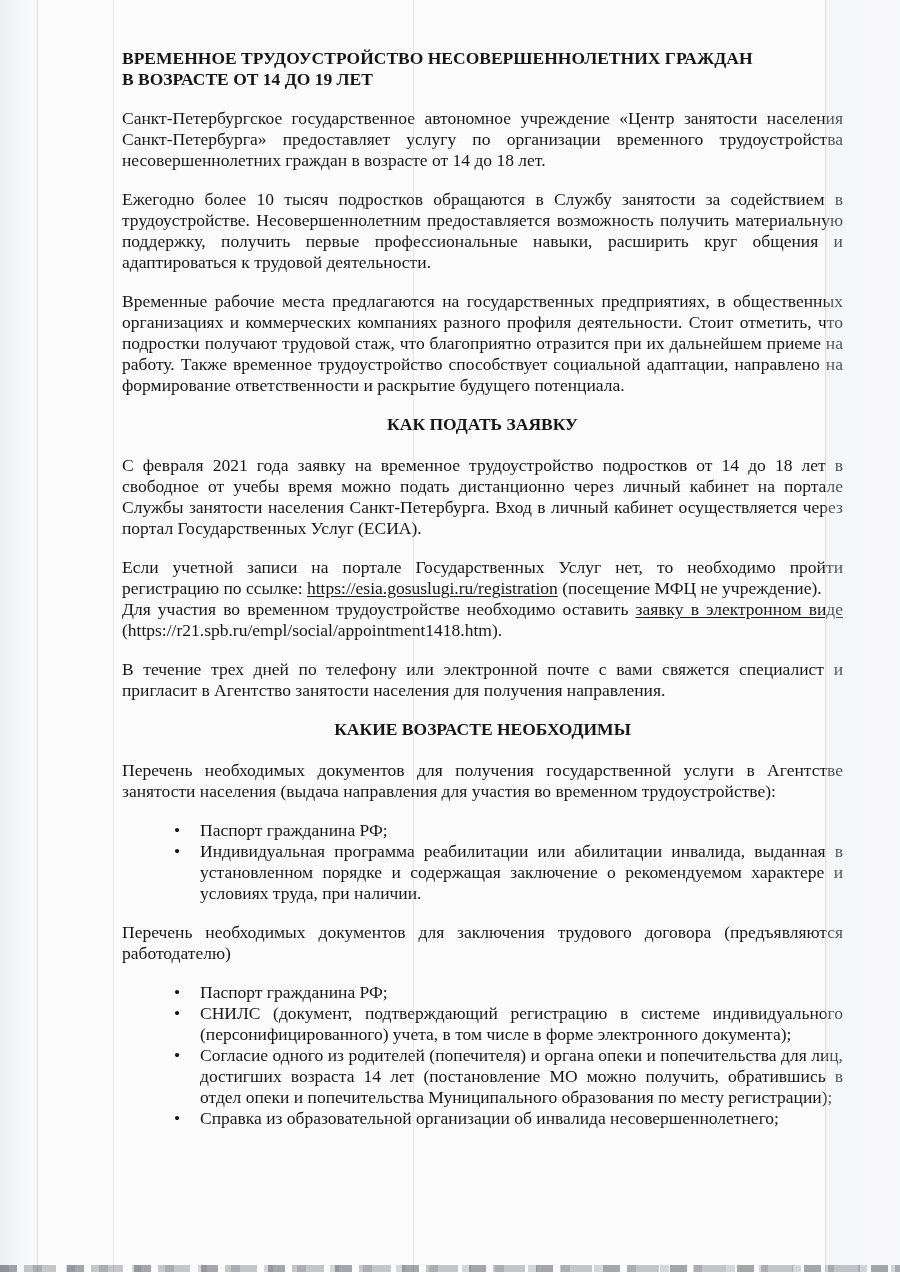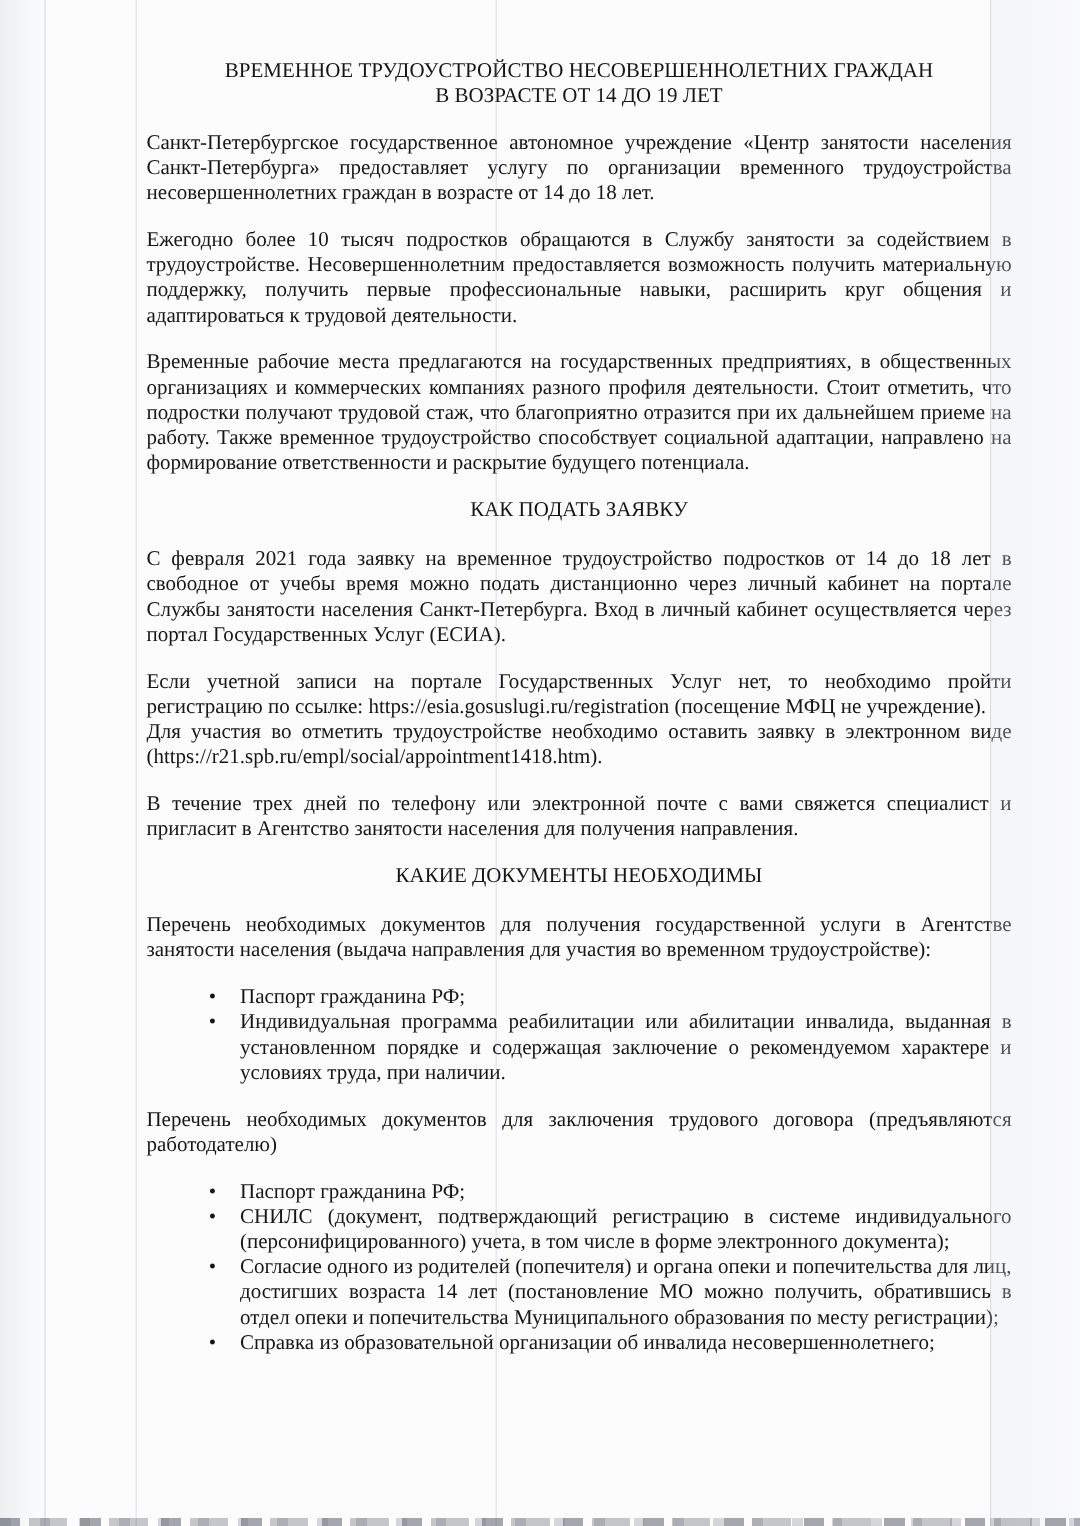--- a/index.html
+++ b/index.html
@@ -14,38 +14,39 @@
   .page {
     position: absolute;
     left: 0; top: 0;
     width: 900px; height: 1272px;
     box-sizing: border-box;
     padding: 48px 57px 0 122px;
     font-size: 17.5px;
     line-height: 21px;
   }
   .doc-title {
-    text-align: center;
-    font-weight: normal;
+    text-align: left;
+    font-weight: bold;
     margin: 0 0 18px 0;
     line-height: 21px;
   }
   .section-heading {
     text-align: center;
-    font-weight: normal;
+    font-weight: bold;
     font-size: 17.5px;
     line-height: 21px;
     margin: 18px 0 20px 0;
   }
   .para {
     margin: 0 0 18px 0;
     text-align: justify;
   }
   .para.no-gap { margin-bottom: 0; }
   .doc-link {
+    text-decoration: underline;
     text-underline-offset: 2px;
     color: inherit;
     cursor: pointer;
   }
   ul.doc-list {
     list-style: none;
     margin: 0 0 18px 50px;
     padding: 0;
   }
   ul.doc-list li {
@@ -107,28 +108,28 @@
 
   <p class="para">С февраля 2021 года заявку на временное трудоустройство подростков от 14 до 18 лет в свободное от учебы время можно подать дистанционно через личный кабинет на портале Службы занятости населения Санкт-Петербурга. Вход в личный кабинет осуществляется через портал Государственных Услуг (ЕСИА).</p>
 
   <p class="para no-gap">
     <span>Если учетной записи на портале Государственных Услуг нет, то необходимо пройти регистрацию по ссылке:</span>
     <span class="doc-link">https://esia.gosuslugi.ru/registration</span>
     <span>(посещение МФЦ не учреждение).</span>
   </p>
 
   <p class="para">
-    <span>Для участия во отметить трудоустройстве необходимо оставить</span>
+    <span>Для участия во временном трудоустройстве необходимо оставить</span>
     <span class="doc-link">заявку в электронном виде</span>
     <span>(https://r21.spb.ru/empl/social/appointment1418.htm).</span>
   </p>
 
   <p class="para">В течение трех дней по телефону или электронной почте с вами свяжется специалист и пригласит в Агентство занятости населения для получения направления.</p>
 
-  <h2 class="section-heading">КАКИЕ ДОКУМЕНТЫ НЕОБХОДИМЫ</h2>
+  <h2 class="section-heading">КАКИЕ ВОЗРАСТЕ НЕОБХОДИМЫ</h2>
 
   <p class="para">Перечень необходимых документов для получения государственной услуги в Агентстве занятости населения (выдача направления для участия во временном трудоустройстве):</p>
 
   <ul class="doc-list">
 
       <li class="doc-list-item">
         <span class="bullet">•</span>
         <span class="li-text">Паспорт гражданина РФ;</span>
       </li>
 

